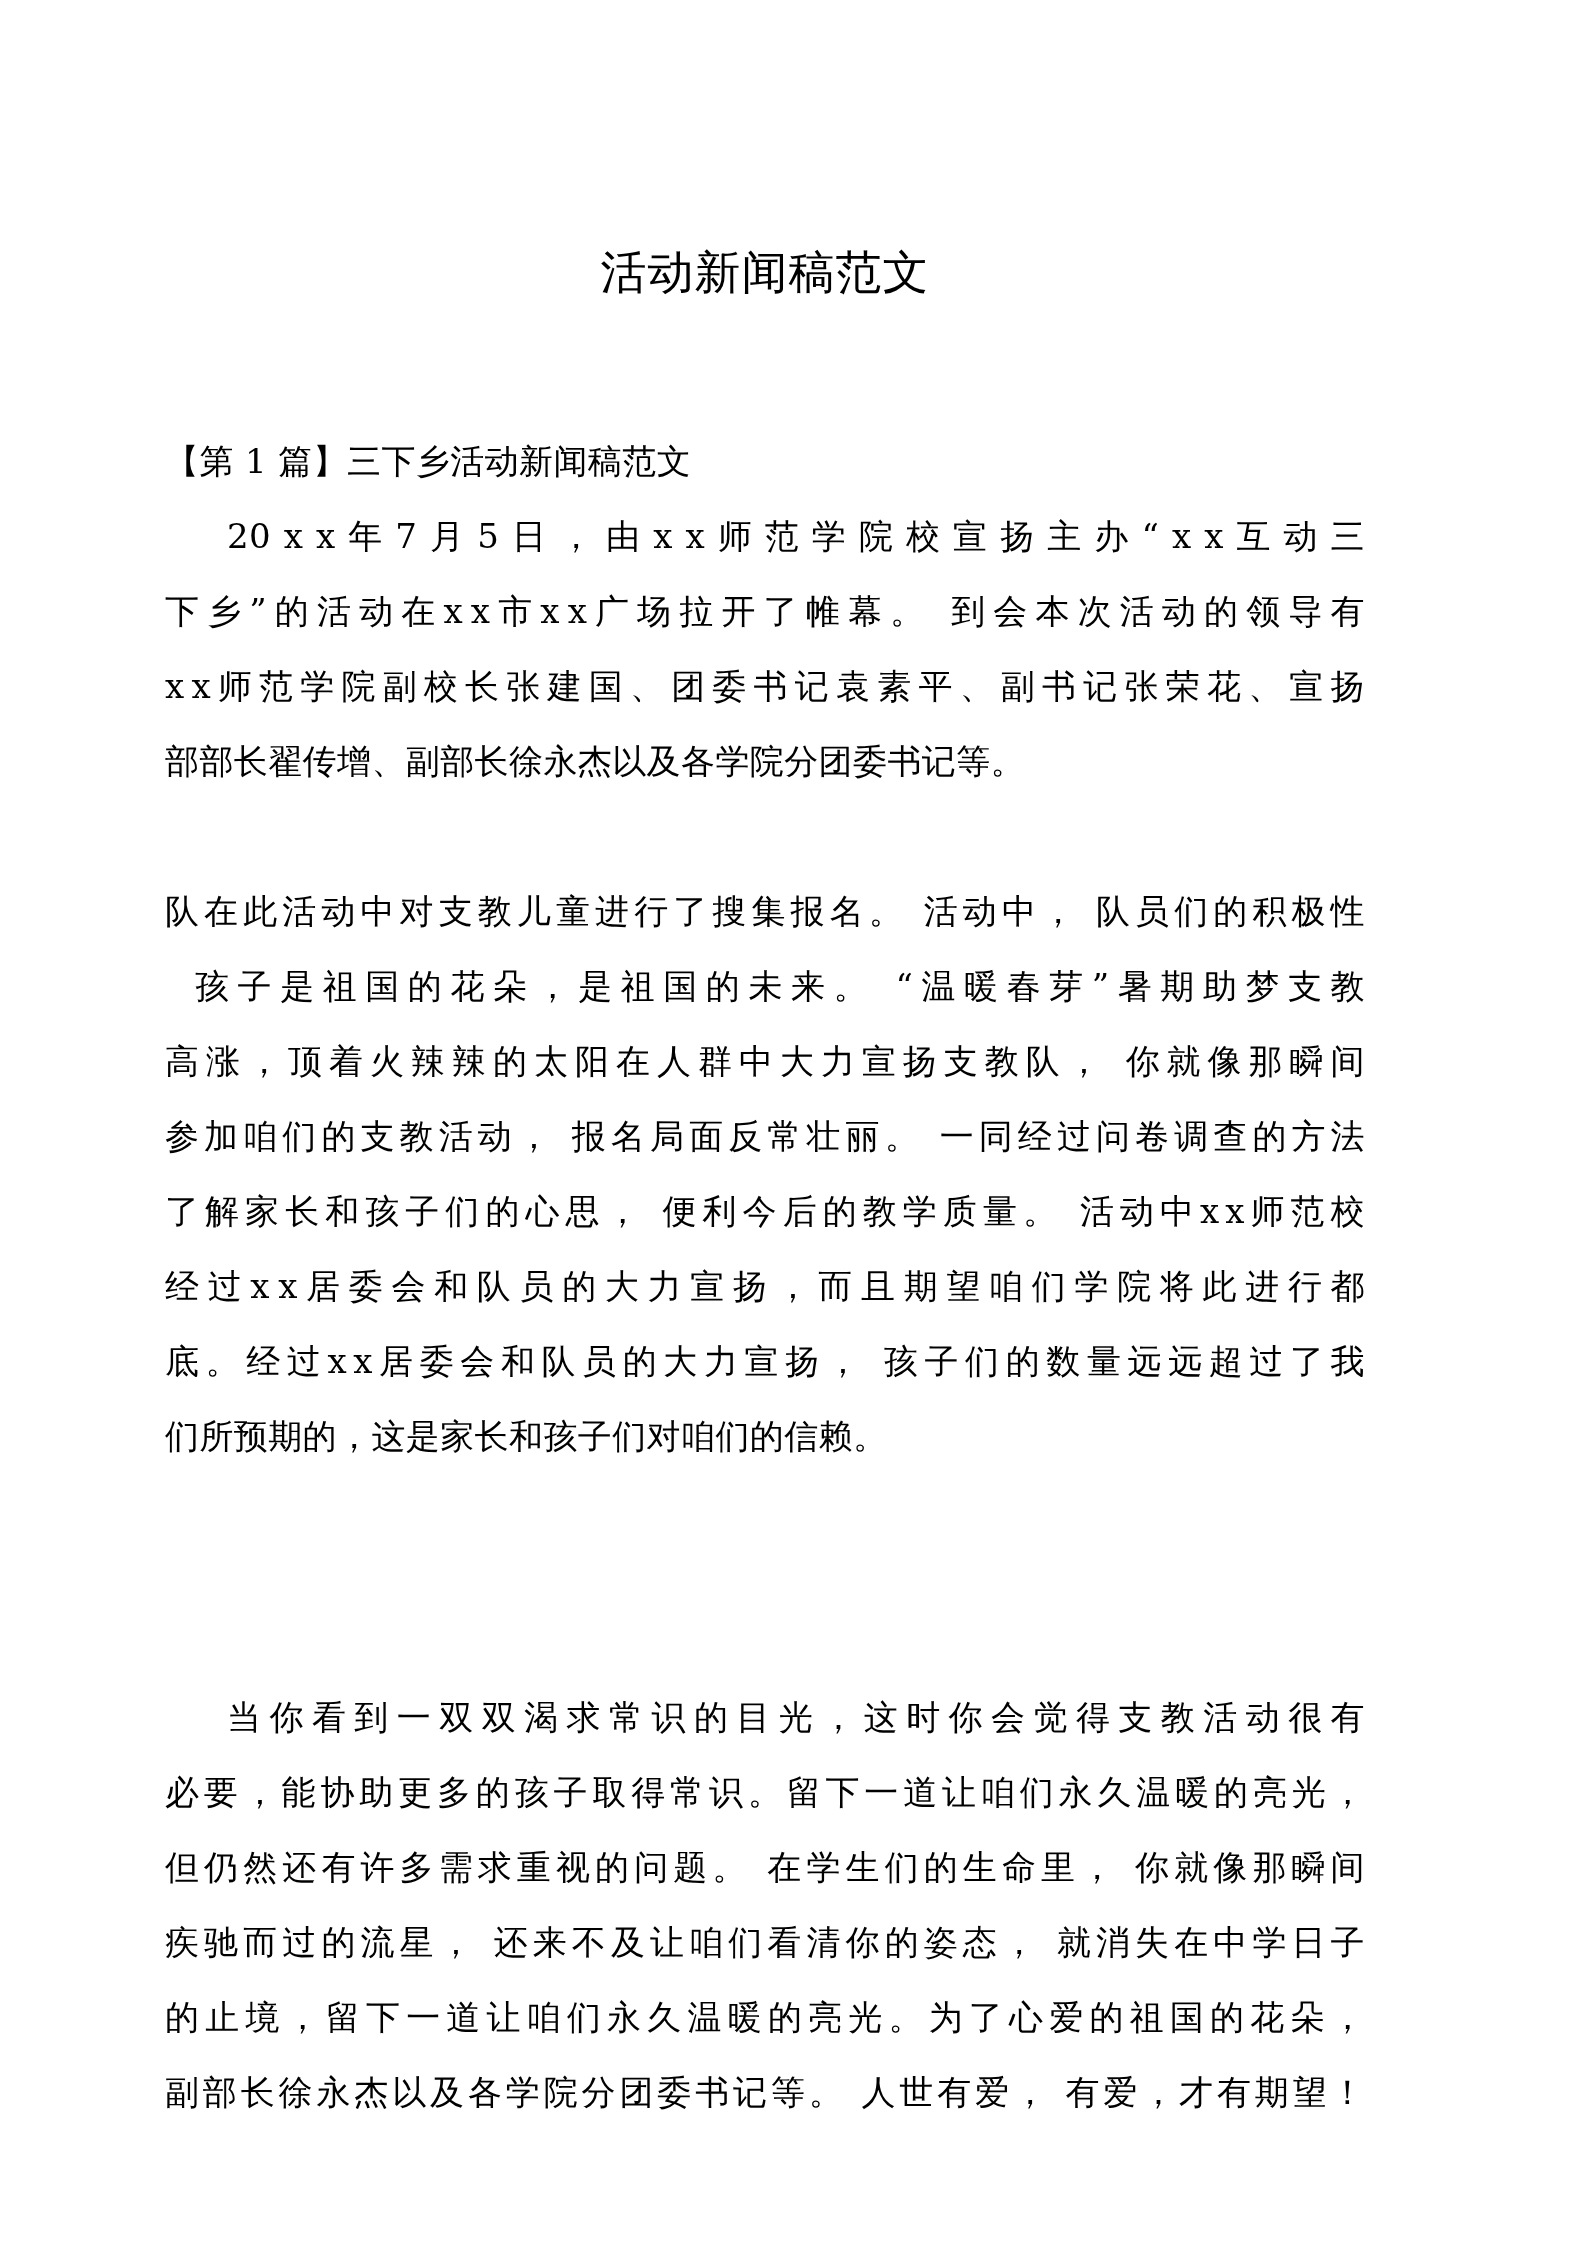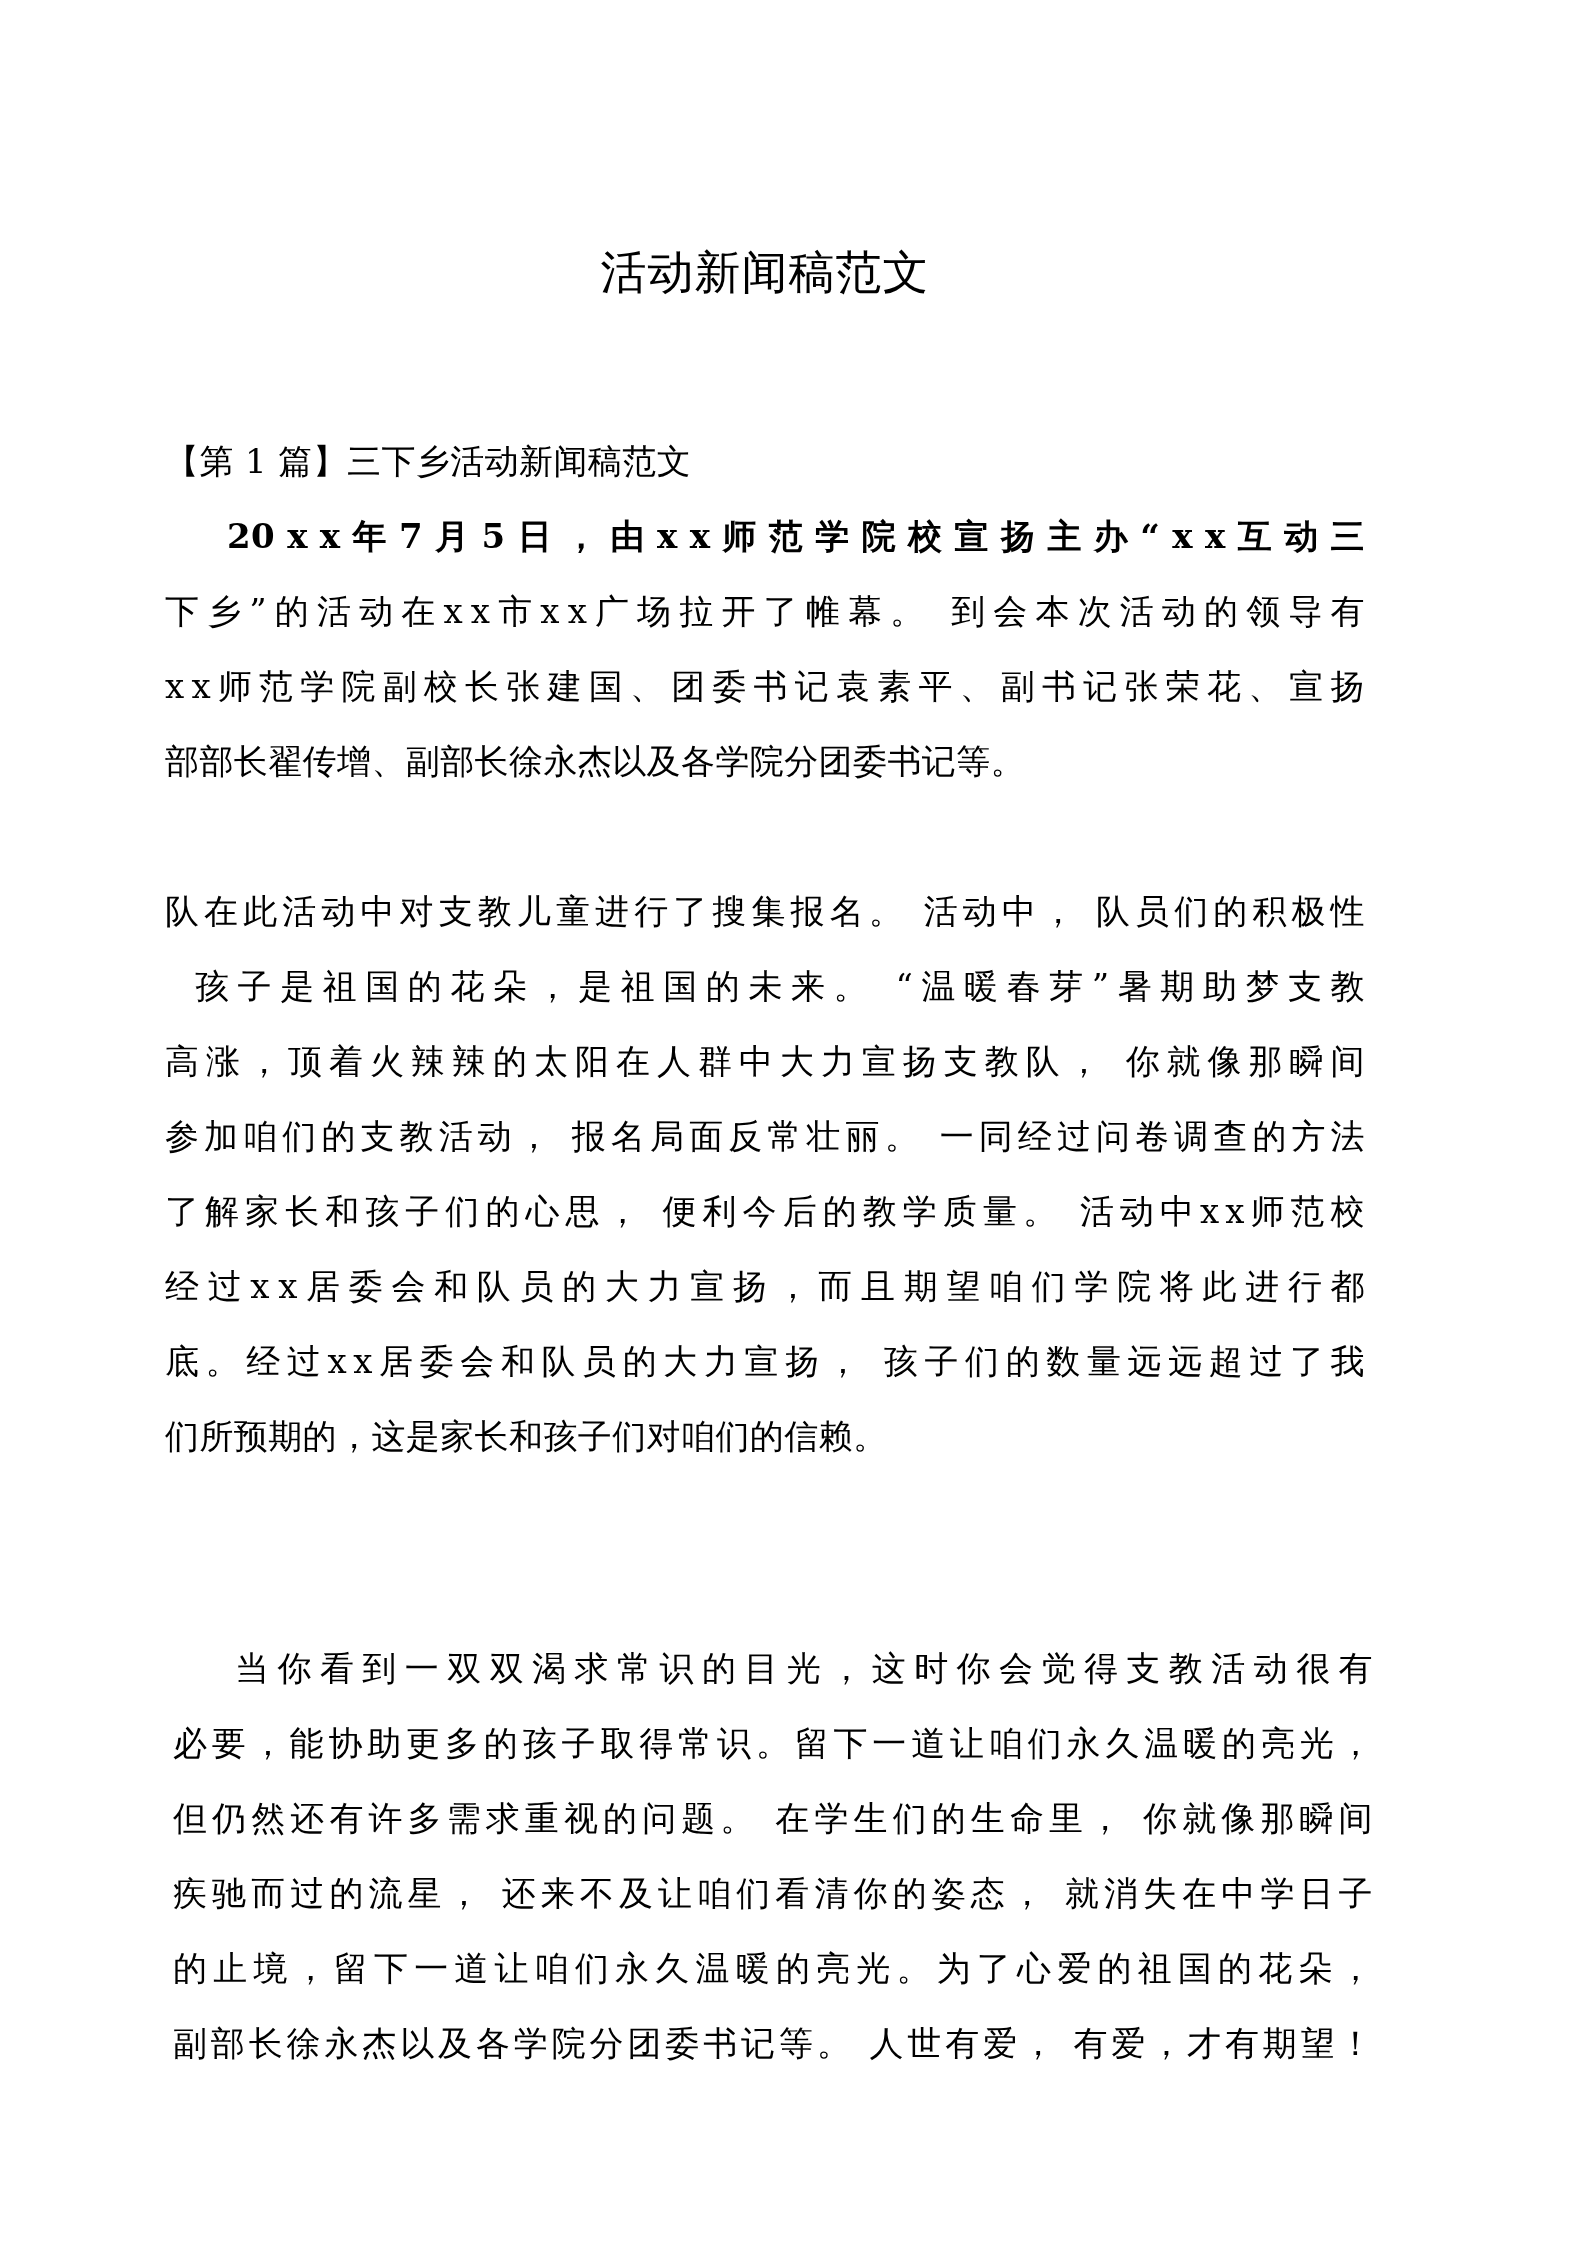--- a/index.html
+++ b/index.html
@@ -63,36 +63,36 @@
   .para .ln.just {
     text-align: justify;
     text-align-last: justify;
     white-space: normal;
   }
 
   
   #p-heading  { top: 424px; }
   #p-intro    { top: 499px; }
   #p-body1    { top: 874px; }
-  #p-body2    { top: 1631px; margin-left: 8px; }
+  #p-body2    { top: 1680px; }
 </style>
 </head>
 <body>
 
 <div class="page">
   <div class="content">
 
     <h1 class="doc-title">活动新闻稿范文</h1>
 
     <div class="para nojustify" id="p-heading">
       <span class="ln">【第 1 篇】三下乡活动新闻稿范文</span>
     </div>
 
     <div class="para" id="p-intro">
-      <span class="ln just" style="text-indent: 62px; font-weight: bold;">20ⅹⅹ年7月5日，由ⅹⅹ师范学院校宣扬主办“ⅹⅹ互动三</span>
+      <span class="ln just" style="text-indent: 62px;">20ⅹⅹ年7月5日，由ⅹⅹ师范学院校宣扬主办“ⅹⅹ互动三</span>
       <span class="ln just">下乡”的活动在ⅹⅹ市ⅹⅹ广场拉开了帷幕。 到会本次活动的领导有</span>
       <span class="ln just">ⅹⅹ师范学院副校长张建国、团委书记袁素平、副书记张荣花、宣扬</span>
       <span class="ln">部部长翟传增、副部长徐永杰以及各学院分团委书记等。</span>
     </div>
 
     <div class="para" id="p-body1">
       <span class="ln just">队在此活动中对支教儿童进行了搜集报名。 活动中， 队员们的积极性</span>
       <span class="ln just" style="text-indent: 30px;">孩子是祖国的花朵，是祖国的未来。 “温暖春芽”暑期助梦支教</span>
       <span class="ln just">高涨，顶着火辣辣的太阳在人群中大力宣扬支教队， 你就像那瞬间</span>
       <span class="ln just">参加咱们的支教活动， 报名局面反常壮丽。 一同经过问卷调查的方法</span>

